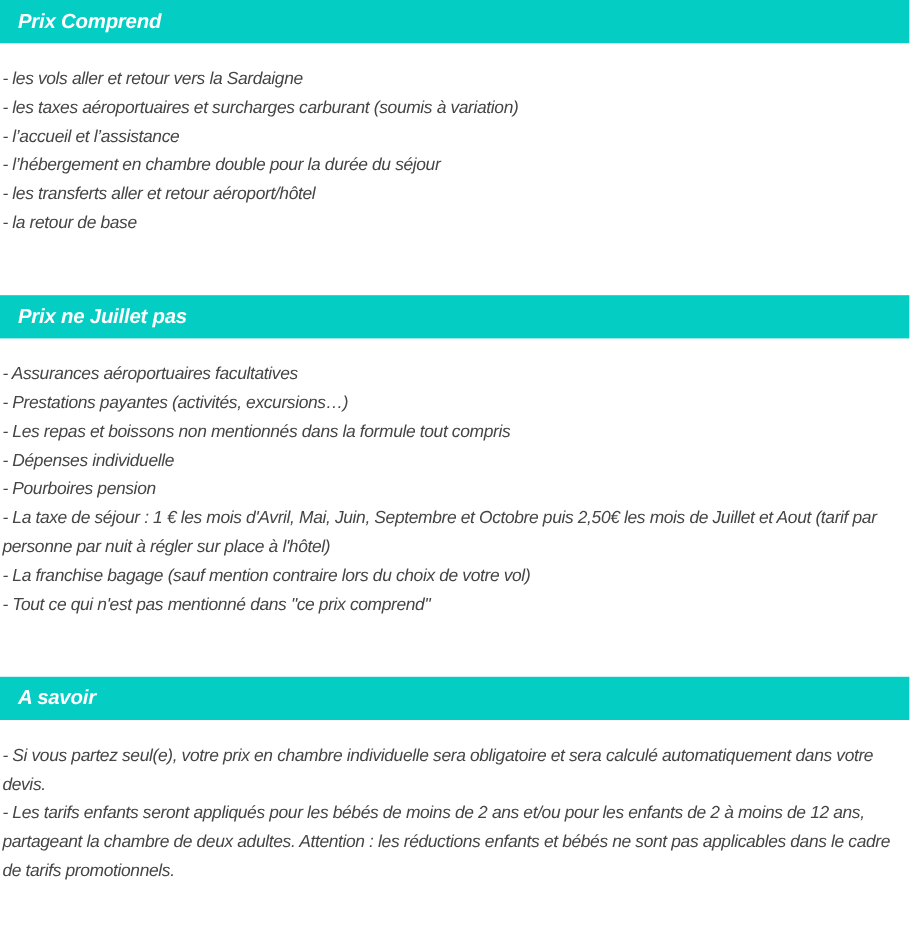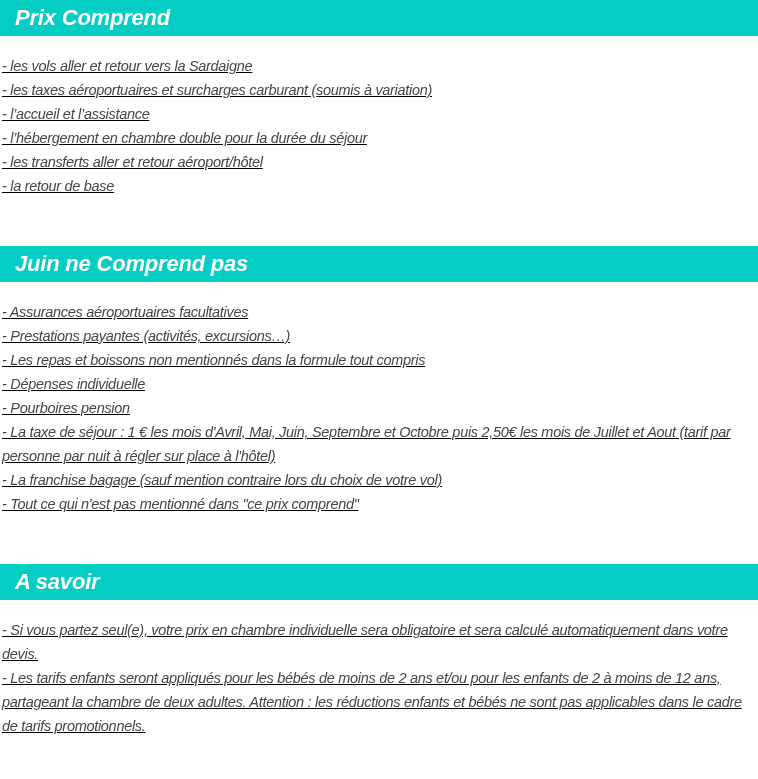--- a/index.html
+++ b/index.html
@@ -20,29 +20,28 @@
     line-height: 36px;
     width: 100%;
     box-sizing: border-box;
     padding-left: 15px;
   }
   .section-bar.not-first {
     margin-top: 48px;
   }
   .section-title {
     color: #ffffff;
-    font-size: 22px;
+    font-size: 17px;
     font-weight: bold;
     font-style: italic;
     letter-spacing: -0.2px;
     white-space: nowrap;
   }
   .section-body {
     padding: 18px 6px 0 2px;
-    text-decoration: underline;
   }
   .section-body p.line {
     margin: 0;
     color: #454545;
     font-size: 14.5px;
     font-style: italic;
     line-height: 24px;
     letter-spacing: -0.3px;
     max-width: 750px;
   }
@@ -58,21 +57,21 @@
   <div class="section-body">
       <p class="line">- les vols aller et retour vers la Sardaigne</p>
       <p class="line">- les taxes aéroportuaires et surcharges carburant (soumis à variation)</p>
       <p class="line">- l’accueil et l’assistance</p>
       <p class="line">- l’hébergement en chambre double pour la durée du séjour</p>
       <p class="line">- les transferts aller et retour aéroport/hôtel</p>
       <p class="line">- la retour de base</p>
     </div>
 
   <div class="section-bar not-first">
-    <span class="section-title">Juin ne Comprend pas</span>
+    <span class="section-title">Prix ne Juillet pas</span>
   </div>
   <div class="section-body">
       <p class="line">- Assurances aéroportuaires facultatives</p>
       <p class="line">- Prestations payantes (activités, excursions…)</p>
       <p class="line">- Les repas et boissons non mentionnés dans la formule tout compris</p>
       <p class="line">- Dépenses individuelle</p>
       <p class="line">- Pourboires pension</p>
       <p class="line">- La taxe de séjour : 1 € les mois d'Avril, Mai, Juin, Septembre et Octobre puis 2,50€ les mois de Juillet et Aout (tarif par personne par nuit à régler sur place à l'hôtel)</p>
       <p class="line">- La franchise bagage (sauf mention contraire lors du choix de votre vol)</p>
       <p class="line">- Tout ce qui n'est pas mentionné dans "ce prix comprend"</p>

